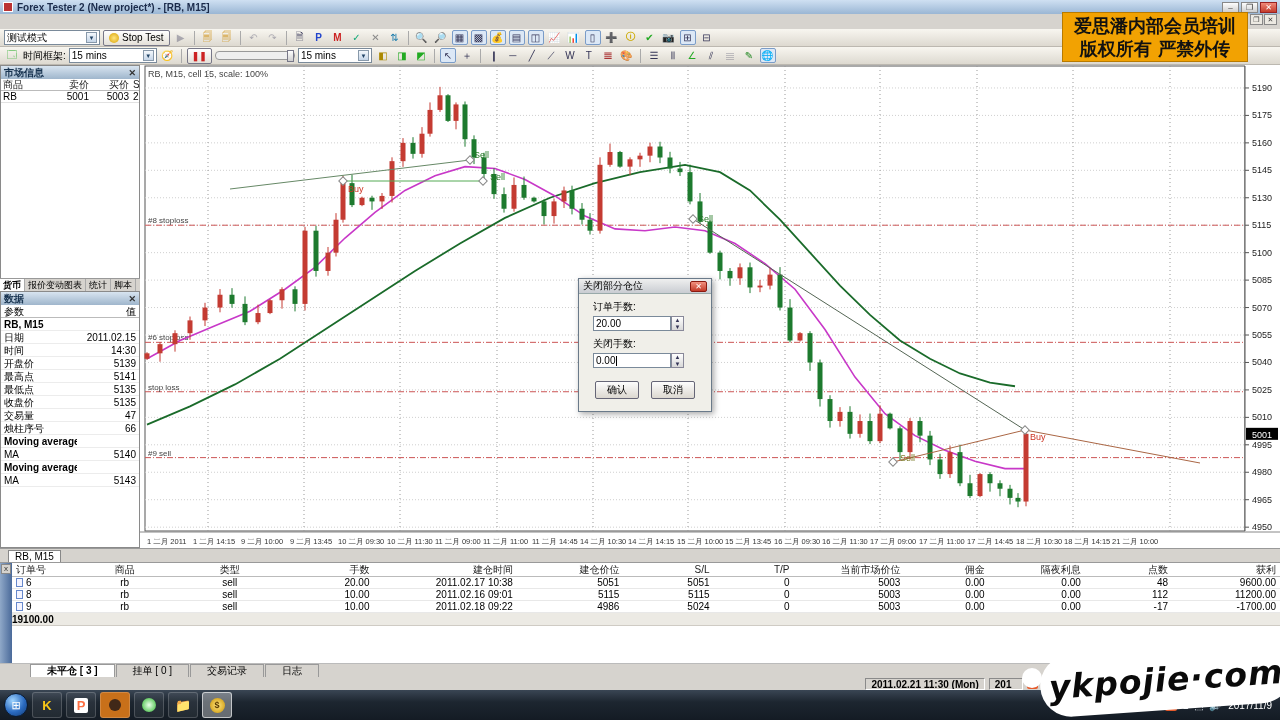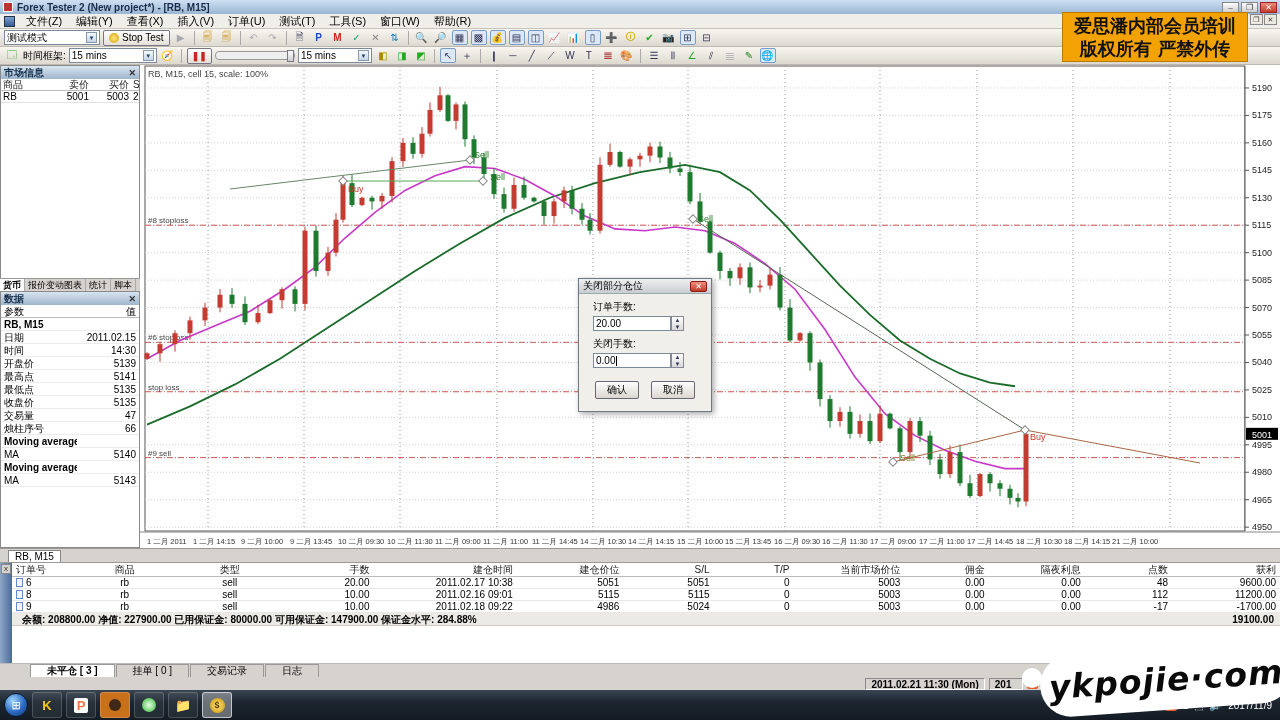--- a/index.html
+++ b/index.html
@@ -132,34 +132,20 @@
   <div class="titlebar">
     <div class="appico"></div>
     <div class="ttl">Forex Tester 2  (New project*) - [RB, M15]</div>
     <div class="winbtns">
       <div class="wbtn">–</div>
       <div class="wbtn">❐</div>
       <div class="wbtn close">✕</div>
     </div>
   </div>
 
-  <div class="menubar">
-    <div class="mdico"></div>
-    <div id="menuitems" style="display:flex;">
-        <div class="menuitem">文件(Z)</div>
-        <div class="menuitem">编辑(Y)</div>
-        <div class="menuitem">查看(X)</div>
-        <div class="menuitem">插入(V)</div>
-        <div class="menuitem">订单(U)</div>
-        <div class="menuitem">测试(T)</div>
-        <div class="menuitem">工具(S)</div>
-        <div class="menuitem">窗口(W)</div>
-        <div class="menuitem">帮助(R)</div>
-      </div>
-  </div>
 
   <div class="tb tb1">
     <div class="combo" style="width:96px;">
       <span>测试模式</span>
         <span class="arr">▼</span>
     </div>
     <div class="btn3d">
       <span style="width:10px;height:10px;border-radius:50%;background:radial-gradient(#ffe680,#d8a000);display:inline-block;"></span>
       <span>Stop Test</span>
     </div>
@@ -687,21 +673,20 @@
           <div class="ocell" style="width: 106px; text-align: right;">4986</div>
           <div class="ocell" style="width: 84px; text-align: right;">5024</div>
           <div class="ocell" style="width: 70px; text-align: right;">0</div>
           <div class="ocell" style="width: 112px; text-align: right;">5003</div>
           <div class="ocell" style="width: 76px; text-align: right;">0.00</div>
           <div class="ocell" style="width: 92px; text-align: right;">0.00</div>
           <div class="ocell" style="width: 80px; text-align: right;">-17</div>
           <div class="ocell" style="width: 108px; text-align: right;">-1700.00</div>
         </div>
         <div class="ostatus">
-          <div class="lft">余额: 208800.00 净值: 227900.00 已用保证金: 80000.00 可用保证金: 147900.00 保证金水平: 284.88%</div>
           <div class="rgt">19100.00</div>
         </div>
       </div>
   </div>
 
   <div class="btabico"></div>
   <div class="btabs" id="btabs">
       <div class="btab act">未平仓 [ 3 ]</div>
       <div class="btab">挂单 [ 0 ]</div>
       <div class="btab">交易记录</div>

